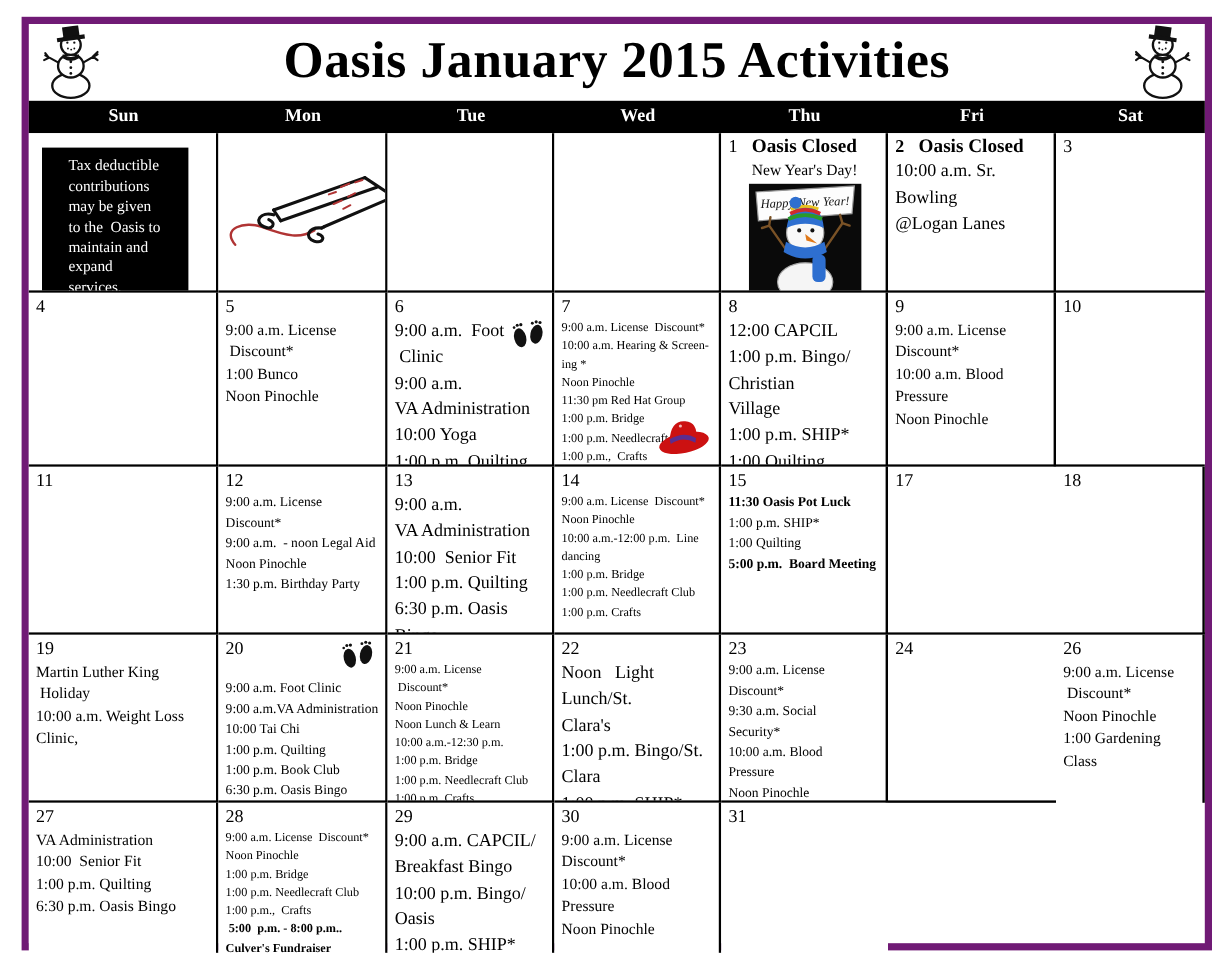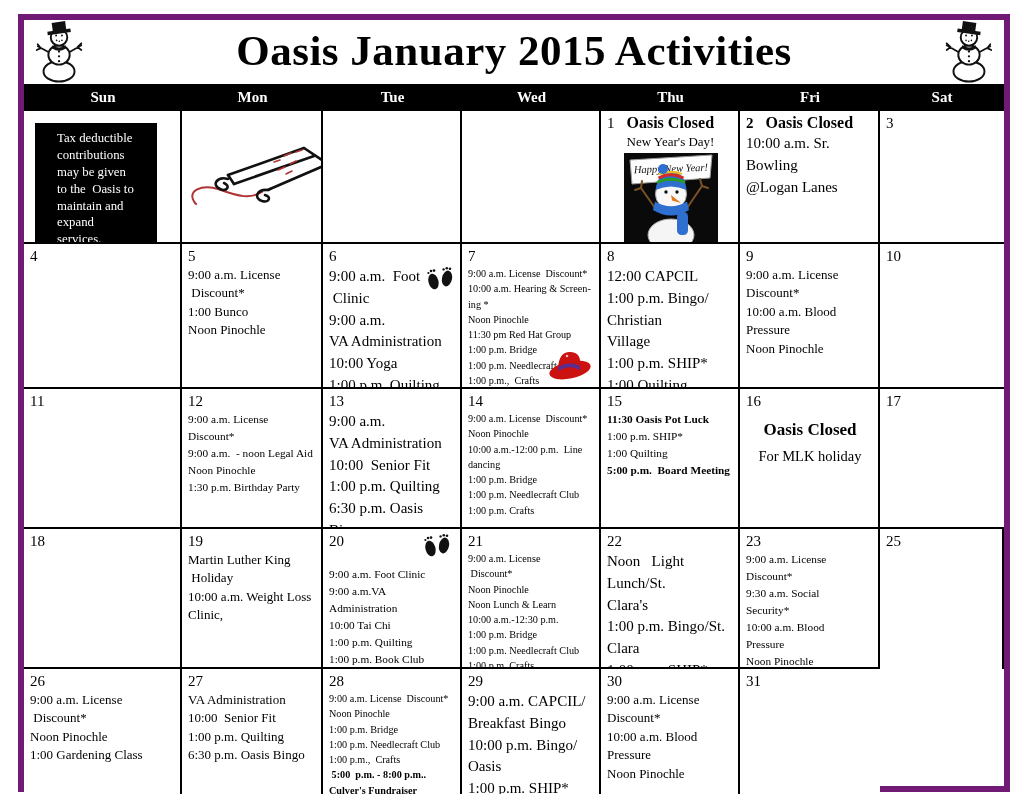--- a/index.html
+++ b/index.html
@@ -190,40 +190,39 @@
               <circle cx="20" cy="10" r="1.3" fill="#fff" opacity=".7"></circle>
             </svg></span></div>
         <div class="cell sz-sm"><span class="dn">8</span><div class="line">12:00 CAPCIL</div><div class="line">1:00 p.m. Bingo/ Christian</div><div class="line">Village</div><div class="line">1:00 p.m. SHIP*</div><div class="line">1:00 Quilting</div></div>
         <div class="cell sz-md"><span class="dn">9</span><div class="line">9:00 a.m. License</div><div class="line">Discount*</div><div class="line">10:00 a.m. Blood</div><div class="line">Pressure</div><div class="line">Noon Pinochle</div></div>
         <div class="cell sz-md lastcol"><span class="dn">10</span></div>
         <div class="cell sz-md"><span class="dn">11</span></div>
         <div class="cell sz-sm2"><span class="dn">12</span><div class="line">9:00 a.m. License</div><div class="line">Discount*</div><div class="line">9:00 a.m.  - noon Legal Aid</div><div class="line">Noon Pinochle</div><div class="line">1:30 p.m. Birthday Party</div></div>
         <div class="cell sz-sm"><span class="dn">13</span><div class="line">9:00 a.m.</div><div class="line">VA Administration</div><div class="line">10:00  Senior Fit</div><div class="line">1:00 p.m. Quilting</div><div class="line">6:30 p.m. Oasis Bingo</div></div>
         <div class="cell sz-xs"><span class="dn">14</span><div class="line">9:00 a.m. License  Discount*</div><div class="line">Noon Pinochle</div><div class="line">10:00 a.m.-12:00 p.m.  Line</div><div class="line">dancing</div><div class="line">1:00 p.m. Bridge</div><div class="line">1:00 p.m. Needlecraft Club</div><div class="line">1:00 p.m. Crafts</div></div>
         <div class="cell sz-sm2"><span class="dn">15</span><div class="line b">11:30 Oasis Pot Luck</div><div class="line">1:00 p.m. SHIP*</div><div class="line">1:00 Quilting</div><div class="line b">5:00 p.m.  Board Meeting</div></div>
-        <div class="cell sz-lg"><span class="dn">16</span><div class="line b c">Oasis Closed</div><div class="line c">For MLK holiday</div></div>
         <div class="cell sz-md lastcol"><span class="dn">17</span></div>
         <div class="cell sz-md"><span class="dn">18</span></div>
         <div class="cell sz-md"><span class="dn">19</span><div class="line">Martin Luther King</div><div class="line"> Holiday</div><div class="line">10:00 a.m. Weight Loss</div><div class="line">Clinic,</div></div>
         <div class="cell sz-sm2"><span class="dn">20</span><div class="line"></div><div class="line">9:00 a.m. Foot Clinic</div><div class="line">9:00 a.m.VA Administration</div><div class="line">10:00 Tai Chi</div><div class="line">1:00 p.m. Quilting</div><div class="line">1:00 p.m. Book Club</div><div class="line">6:30 p.m. Oasis Bingo</div><span class="img-tr2"><svg width="30" height="25" viewBox="0 0 30 25" xmlns="http://www.w3.org/2000/svg">
               <g fill="#111111">
                 <ellipse cx="8.5" cy="15.5" rx="5" ry="8" transform="rotate(-14 8.5 15.5)"></ellipse>
                 <circle cx="3.4" cy="7" r="1.1"></circle>
                 <circle cx="6" cy="5" r="1.25"></circle>
                 <circle cx="9" cy="4.6" r="1.35"></circle>
                 <ellipse cx="22" cy="12.5" rx="5" ry="8" transform="rotate(12 22 12.5)"></ellipse>
                 <circle cx="18.6" cy="3.4" r="1.2"></circle>
                 <circle cx="21.8" cy="2.2" r="1.3"></circle>
                 <circle cx="25" cy="2.8" r="1.3"></circle>
               </g>
             </svg></span></div>
         <div class="cell sz-xs"><span class="dn">21</span><div class="line">9:00 a.m. License</div><div class="line"> Discount*</div><div class="line">Noon Pinochle</div><div class="line">Noon Lunch &amp; Learn</div><div class="line">10:00 a.m.-12:30 p.m.</div><div class="line">1:00 p.m. Bridge</div><div class="line">1:00 p.m. Needlecraft Club</div><div class="line">1:00 p.m. Crafts</div></div>
         <div class="cell sz-sm"><span class="dn">22</span><div class="line">Noon   Light Lunch/St.</div><div class="line">Clara's</div><div class="line">1:00 p.m. Bingo/St. Clara</div><div class="line">1:00 p.m. SHIP*</div><div class="line">1:00 Quilting</div></div>
         <div class="cell sz-sm2"><span class="dn">23</span><div class="line">9:00 a.m. License  Discount*</div><div class="line">9:30 a.m. Social</div><div class="line">Security*</div><div class="line">10:00 a.m. Blood</div><div class="line">Pressure</div><div class="line">Noon Pinochle</div></div>
-        <div class="cell sz-md lastrow"><span class="dn">25</span></div>
+        <div class="cell sz-md lastcol"><span class="dn">24</span></div>
         <div class="cell sz-md lastrow"><span class="dn">26</span><div class="line">9:00 a.m. License</div><div class="line"> Discount*</div><div class="line">Noon Pinochle</div><div class="line">1:00 Gardening Class</div></div>
         <div class="cell sz-md lastrow"><span class="dn">27</span><div class="line">VA Administration</div><div class="line">10:00  Senior Fit</div><div class="line">1:00 p.m. Quilting</div><div class="line">6:30 p.m. Oasis Bingo</div></div>
         <div class="cell sz-xs lastrow"><span class="dn">28</span><div class="line">9:00 a.m. License  Discount*</div><div class="line">Noon Pinochle</div><div class="line">1:00 p.m. Bridge</div><div class="line">1:00 p.m. Needlecraft Club</div><div class="line">1:00 p.m.,  Crafts</div><div class="line b"> 5:00  p.m. - 8:00 p.m..</div><div class="line b">Culver's Fundraiser</div></div>
         <div class="cell sz-sm lastrow"><span class="dn">29</span><div class="line">9:00 a.m. CAPCIL/</div><div class="line">Breakfast Bingo</div><div class="line">10:00 p.m. Bingo/ Oasis</div><div class="line">1:00 p.m. SHIP*</div><div class="line">1:00 Quilting</div></div>
         <div class="cell sz-md lastrow"><span class="dn">30</span><div class="line">9:00 a.m. License</div><div class="line">Discount*</div><div class="line">10:00 a.m. Blood</div><div class="line">Pressure</div><div class="line">Noon Pinochle</div></div>
         <div class="cell sz-md lastcol lastrow"><span class="dn">31</span></div>
       </div>
   </div>
 </div>
 

